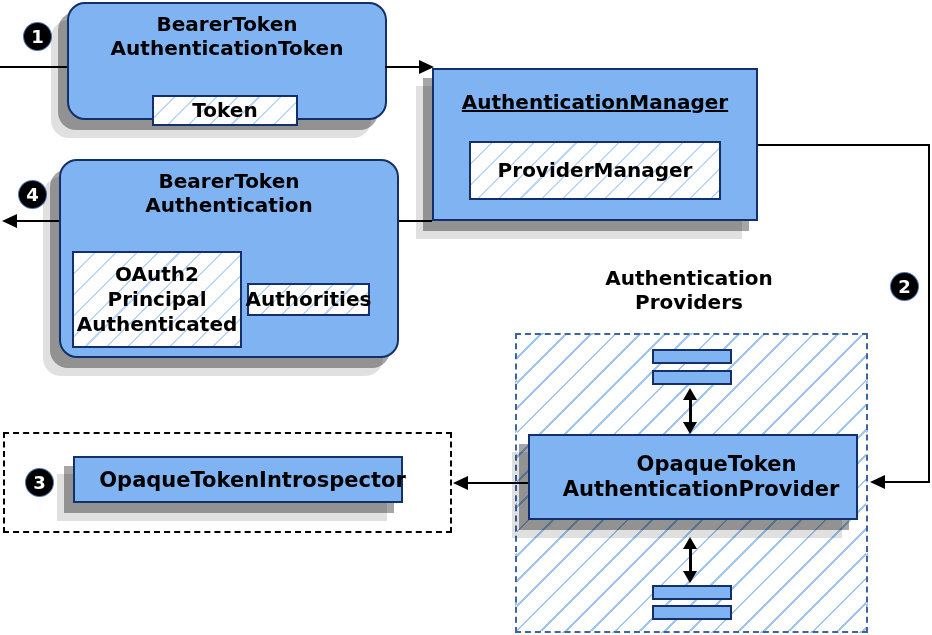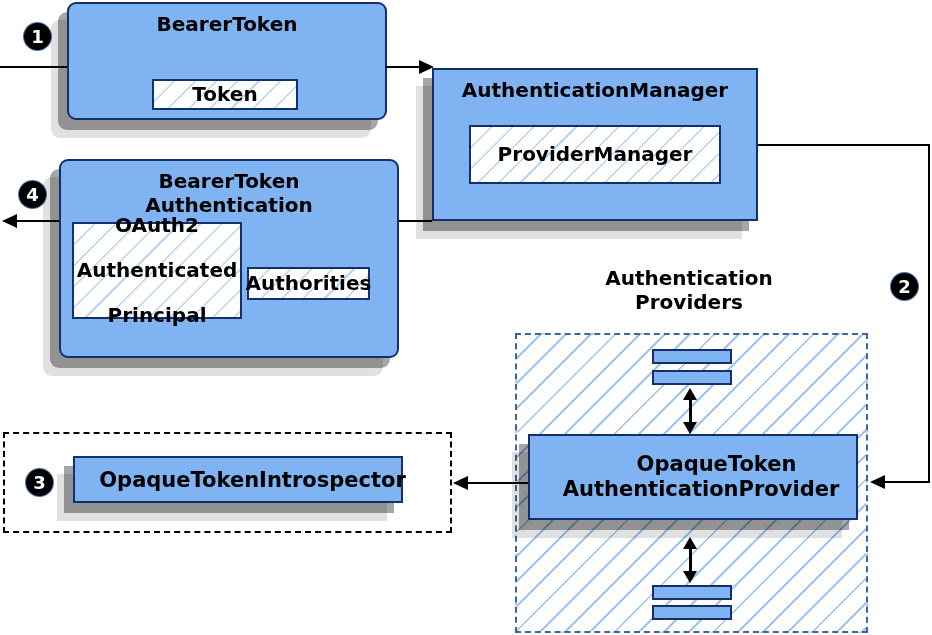--- a/index.html
+++ b/index.html
@@ -16,27 +16,27 @@
   body{background:#fff;}
   .canvas{
     position:relative;width:932px;height:635px;background:#ffffff;overflow:hidden;
     font-family:"DejaVu Sans","Liberation Sans",sans-serif;font-weight:bold;color:#000;
   }
   .node{
     position:absolute;background:var(--node-fill);border:2px solid var(--node-border);
     box-shadow:-9px 10px 0 var(--shadow-dark),-16px 18px 0 var(--shadow-light);
     text-align:center;
   }
-  .rounded{border-radius:9px;}
+  .rounded{border-radius:18px;}
   .node-title{position:absolute;left:0;right:0;font-size:20px;line-height:24px;}
   .inner-box{
     position:absolute;border:2px solid var(--node-border);
     background:repeating-linear-gradient(135deg,#ffffff 0 13.5px,var(--hatch-soft) 13.5px 15px);
     display:flex;flex-direction:column;align-items:center;justify-content:center;
-    font-size:20px;line-height:25px;text-align:center;
+    font-size:20px;line-height:25px;text-align:center;margin-top:16px;
   }
   .hline{position:absolute;height:2px;background:var(--line-color);}
   .vline{position:absolute;width:2px;background:var(--line-color);}
   .head-right{position:absolute;width:0;height:0;border-top:7px solid transparent;border-bottom:7px solid transparent;border-left:15px solid var(--line-color);}
   .head-left{position:absolute;width:0;height:0;border-top:7px solid transparent;border-bottom:7px solid transparent;border-right:15px solid var(--line-color);}
   .head-up{position:absolute;width:0;height:0;border-left:7px solid transparent;border-right:7px solid transparent;border-bottom:12px solid var(--line-color);}
   .head-down{position:absolute;width:0;height:0;border-left:7px solid transparent;border-right:7px solid transparent;border-top:12px solid var(--line-color);}
   .shaft{position:absolute;width:3px;background:var(--line-color);}
   .badge{
     position:absolute;width:27px;height:27px;border-radius:50%;background:#000;color:#fff;
@@ -58,55 +58,56 @@
 <div class="canvas">
 
   <div class="hline" style="left:0;top:66;width:67px;top:66px;"></div>
   <div class="badge" style="left:24px;top:23px;">
     <span>1</span>
   </div>
 
   <div class="node rounded" style="left:67px;top:2px;width:320px;height:118px;">
     <div class="node-title" style="top:8px;">
       <div>BearerToken</div>
+      <div>AuthenticationToken</div>
     </div>
     <div class="inner-box" style="left:83px;top:75px;width:146px;height:31px;">
       <span>Token</span>
     </div>
   </div>
 
   <div class="hline" style="left:385px;top:66px;width:34px;"></div>
   <div class="head-right" style="left:419px;top:60px;"></div>
 
   <div class="node" style="left:432px;top:68px;width:326px;height:153px;">
-    <div class="node-title" style="top:8px;">
+    <div class="node-title" style="top:20px;text-decoration:underline;">
       <div>AuthenticationManager</div>
     </div>
     <div class="inner-box" style="left:35px;top:55px;width:252px;height:59px;">
       <span>ProviderManager</span>
     </div>
   </div>
 
   <div class="hline" style="left:397px;top:220px;width:35px;"></div>
 
   <div class="hline" style="left:14px;top:220px;width:45px;"></div>
   <div class="head-left" style="left:2px;top:214px;"></div>
   <div class="badge" style="left:19px;top:181px;">
     <span>4</span>
   </div>
 
   <div class="node rounded" style="left:59px;top:159px;width:340px;height:199px;">
     <div class="node-title" style="top:8px;">
       <div>BearerToken</div>
       <div>Authentication</div>
     </div>
-    <div class="inner-box" style="left:11px;top:61px;width:170px;height:97px;gap:20px;">
+    <div class="inner-box" style="left:11px;top:74px;width:170px;height:97px;">
       <div>OAuth2</div>
+      <div>Principal</div>
       <div>Authenticated</div>
-      <div>Principal</div>
     </div>
     <div class="inner-box" style="left:186px;top:106px;width:123px;height:33px;">
       <span>Authorities</span>
     </div>
   </div>
 
   <div class="free-label" style="left:549px;top:266px;width:280px;">
     <div>Authentication</div>
     <div>Providers</div>
   </div>

